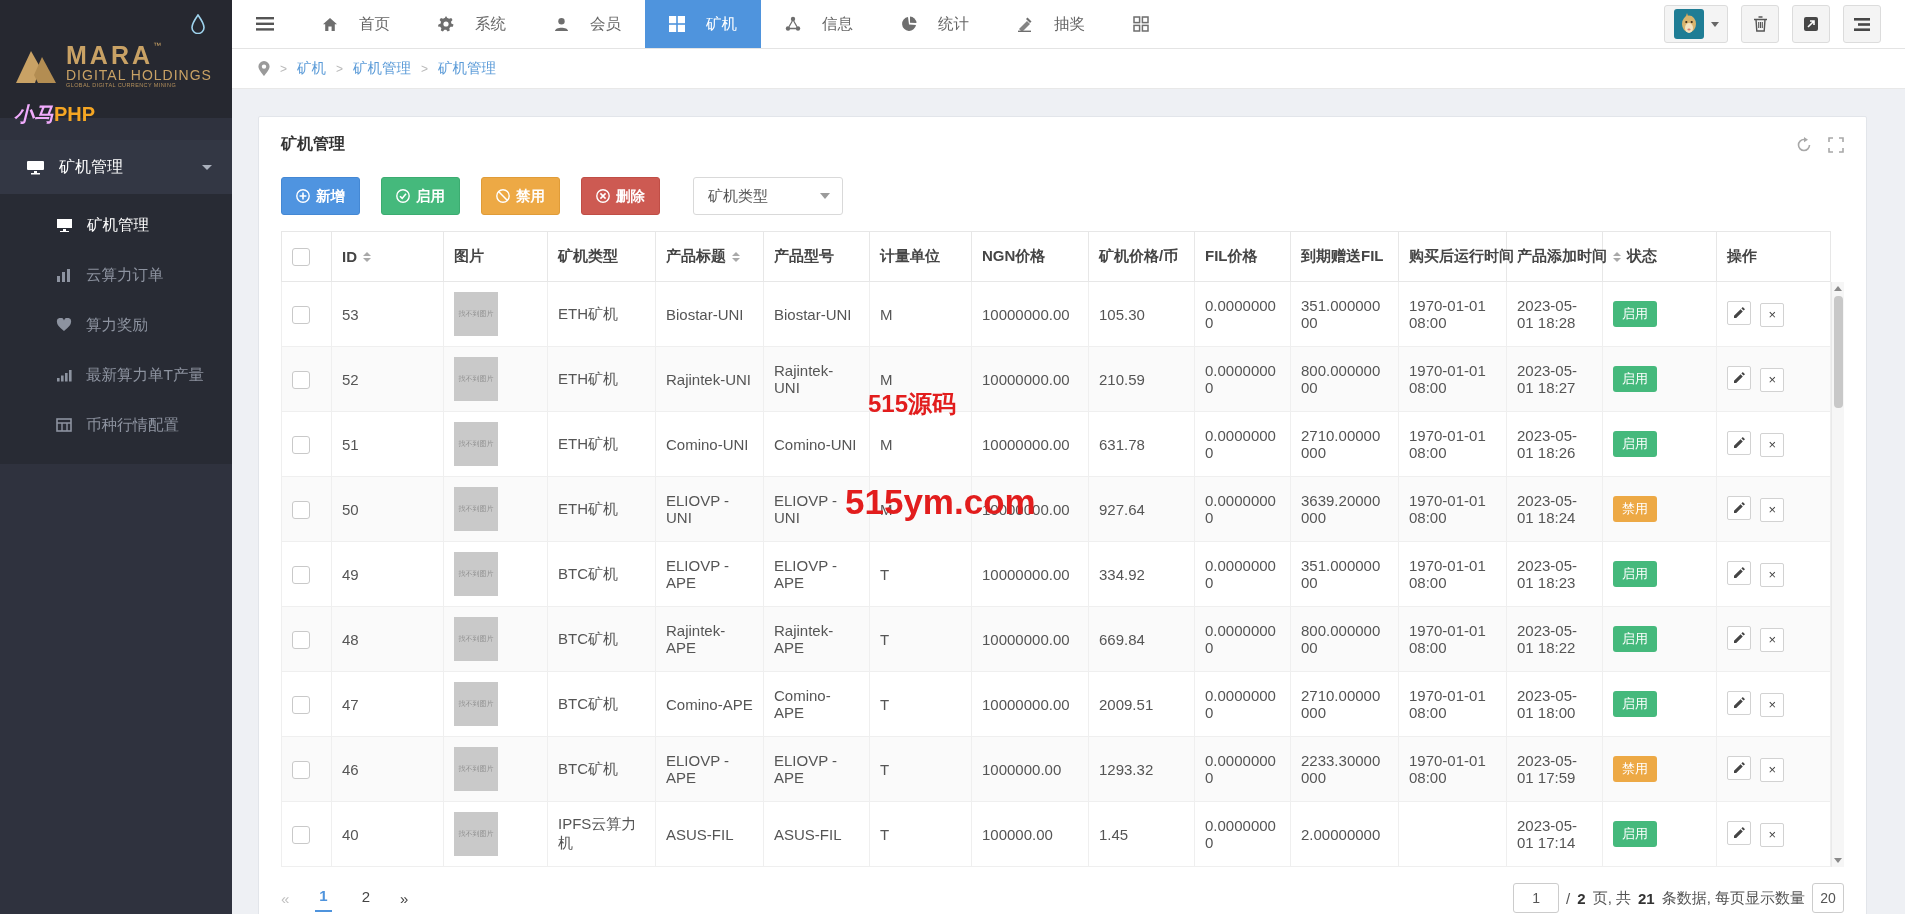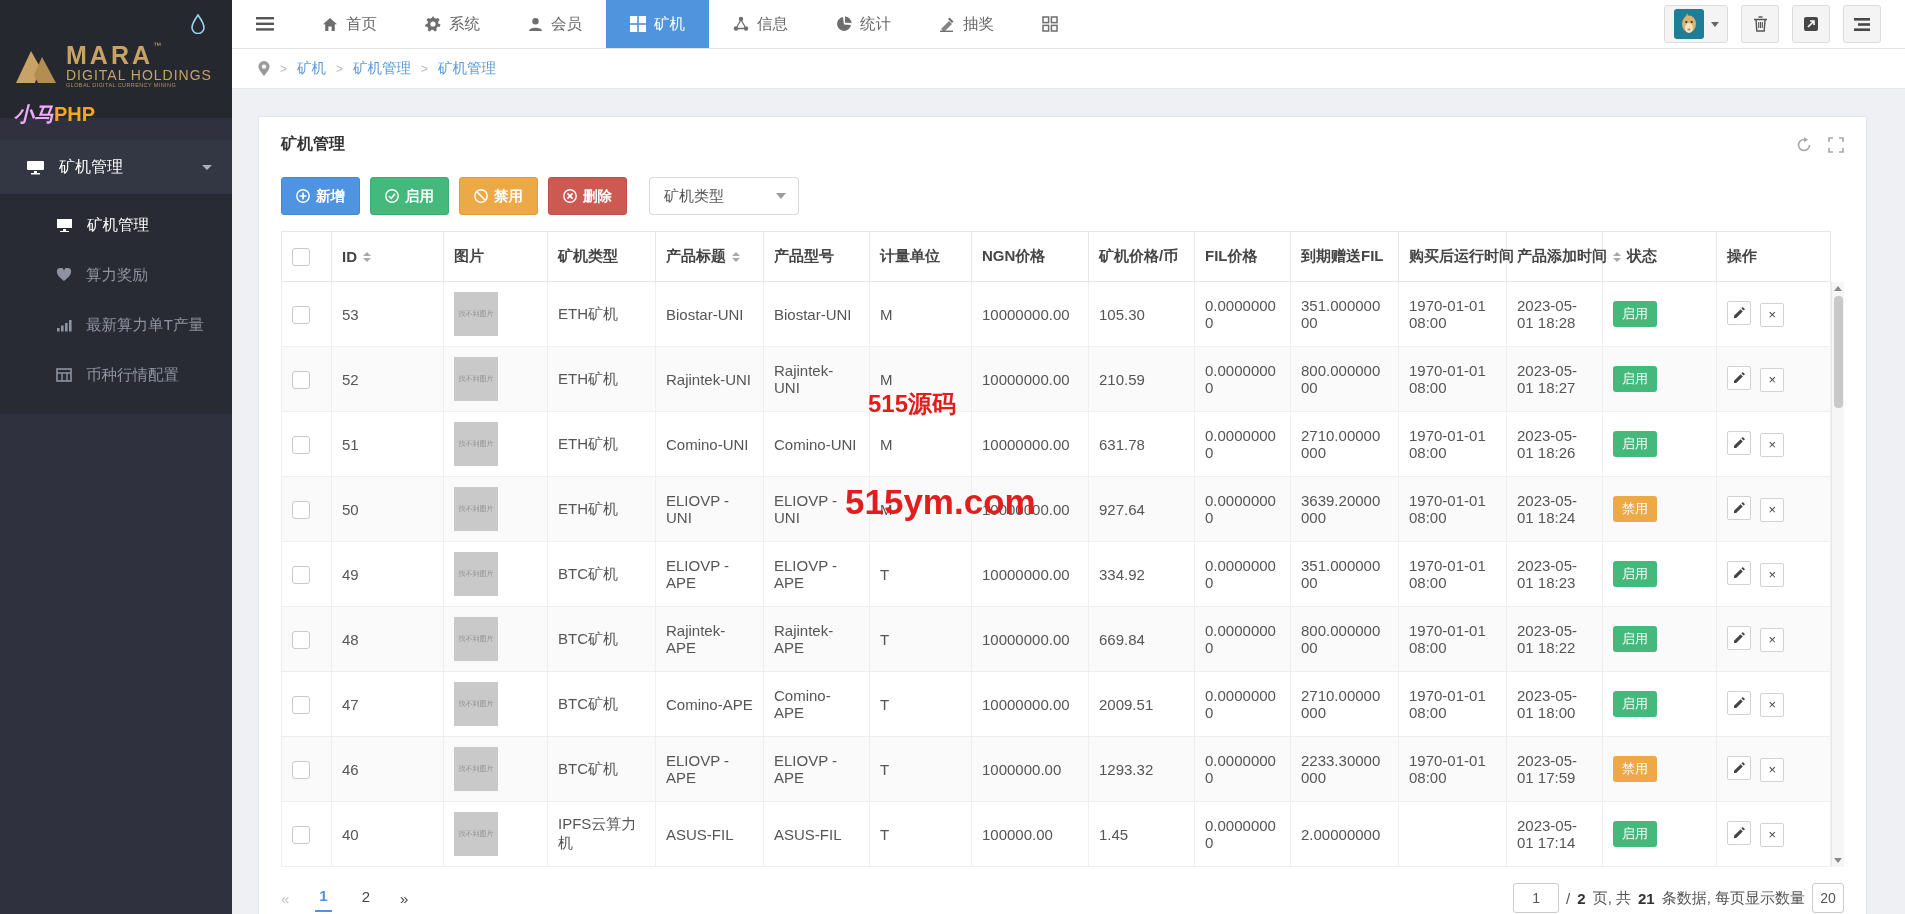--- a/index.html
+++ b/index.html
@@ -28,21 +28,21 @@
   .submenu { list-style:none; background:#282b34; padding:6px 0 14px; }
   .submenu li { height:50px; display:flex; align-items:center; padding-left:56px; color:#8d93a0; font-size:15.5px; cursor:pointer; }
   .submenu li .sm-label { margin-left:14px; }
   .submenu li.active { color:#ffffff; }
 
   
   .main { flex:1; display:flex; flex-direction:column; height:100%; }
 
   .navbar { height:49px; background:#fff; border-bottom:1px solid #e4e4e4; display:flex; align-items:stretch; }
   .hamburger { display:flex; align-items:center; padding:0 24px; color:#555; cursor:pointer; }
-  .nav-item { display:flex; align-items:center; gap:8px; padding:0 24px; color:#666; font-size:15.5px; cursor:pointer; }
+  .nav-item { display:flex; align-items:center; gap:21px; padding:0 24px; color:#666; font-size:15.5px; cursor:pointer; }
   .nav-item .nv-ic { color:#6e6e6e; }
   .nav-item.active { background:#4f94dd; color:#fff; }
   .nav-item.active .nv-ic { color:#fff; }
   .nav-spacer { flex:1; }
   .nav-right { display:flex; align-items:center; gap:13px; padding-right:26px; }
   .nr-btn { height:38px; background:#f4f4f4; border:1px solid #dcdcdc; border-radius:3px; display:flex; align-items:center; justify-content:center; cursor:pointer; color:#444; }
   .nr-avatarbtn { width:64px; gap:7px; }
   .nr-sq { width:38px; }
   .avatar { width:30px; height:30px; border-radius:3px; overflow:hidden; }
   .caret-down { width:0;height:0;border-left:4px solid transparent;border-right:4px solid transparent;border-top:5px solid #666; }
@@ -53,21 +53,21 @@
   .bc-link { color:#5b9bd8; cursor:pointer; }
 
   .content { flex:1; position:relative; overflow:hidden; }
 
   .card { margin:27px 40px 0 26px; background:#fff; border:1px solid #e2e5ea; border-radius:2px; }
   .card-header { display:flex; align-items:center; padding:17px 22px 12px; }
   .card-title { font-size:16px; font-weight:bold; color:#333; flex:1; }
   .ch-icons { display:flex; gap:16px; color:#a8a8a8; }
   .ch-icons span { cursor:pointer; }
 
-  .toolbar { display:flex; align-items:flex-end; gap:9px; padding:10px 22px 16px; }
+  .toolbar { display:flex; align-items:flex-end; gap:20px; padding:10px 22px 16px; }
   .btn { display:inline-flex; align-items:center; gap:6px; height:38px; padding:0 14px; margin-right:1px; border-radius:3px; color:#fff; font-size:14.5px; font-weight:bold; cursor:pointer; border:1px solid transparent; }
   .btn-blue   { background:#4f94e0; border-color:#4488d4; }
   .btn-green  { background:#45b97c; border-color:#3cac71; }
   .btn-orange { background:#eda945; border-color:#e09c38; }
   .btn-red    { background:#cd5a52; border-color:#c04e46; }
   .select { position:relative; margin-left:12px; width:150px; height:38px; border:1px solid #d9d9d9; border-radius:3px; background:#fff; display:flex; align-items:center; padding:0 14px; color:#555; cursor:pointer; }
   .select .sel-caret { position:absolute; right:12px; width:0;height:0; border-left:5px solid transparent; border-right:5px solid transparent; border-top:6px solid #9b9b9b; }
 
   .table-wrap { margin:0 22px; position:relative; padding-right:13px; }
   table { width:100%; border-collapse:collapse; table-layout:fixed; }
@@ -147,20 +147,28 @@
         </svg>
         <span class="mp-label">矿机管理</span>
         <span class="mp-caret"></span>
       </div>
       <ul class="submenu">
         <li class="active">
           <svg width="17" height="15" viewBox="0 0 17 15" fill="currentColor">
               <path d="M1 1 h15 v9 h-15 Z M7 11 h3 v2 h3 v1 H4 v-1 h3 Z"></path>
             </svg>
           <span class="sm-label">矿机管理</span>
+        </li>
+        <li>
+          <svg width="16" height="15" viewBox="0 0 16 15" fill="currentColor">
+              <rect x="1" y="8" width="3" height="6"></rect>
+              <rect x="6" y="4" width="3" height="10"></rect>
+              <rect x="11" y="1" width="3" height="13"></rect>
+            </svg>
+          <span class="sm-label">云算力订单</span>
         </li>
         <li>
           <svg width="16" height="14" viewBox="0 0 16 14" fill="currentColor">
               <path d="M8 13 C3 9 1 6.5 1 4.2 A3.2 3.2 0 0 1 8 2.6 A3.2 3.2 0 0 1 15 4.2 C15 6.5 13 9 8 13 Z"></path>
             </svg>
           <span class="sm-label">算力奖励</span>
         </li>
         <li>
           <svg width="16" height="14" viewBox="0 0 16 14" fill="currentColor">
               <rect x="1" y="10" width="2.6" height="3.5"></rect>

